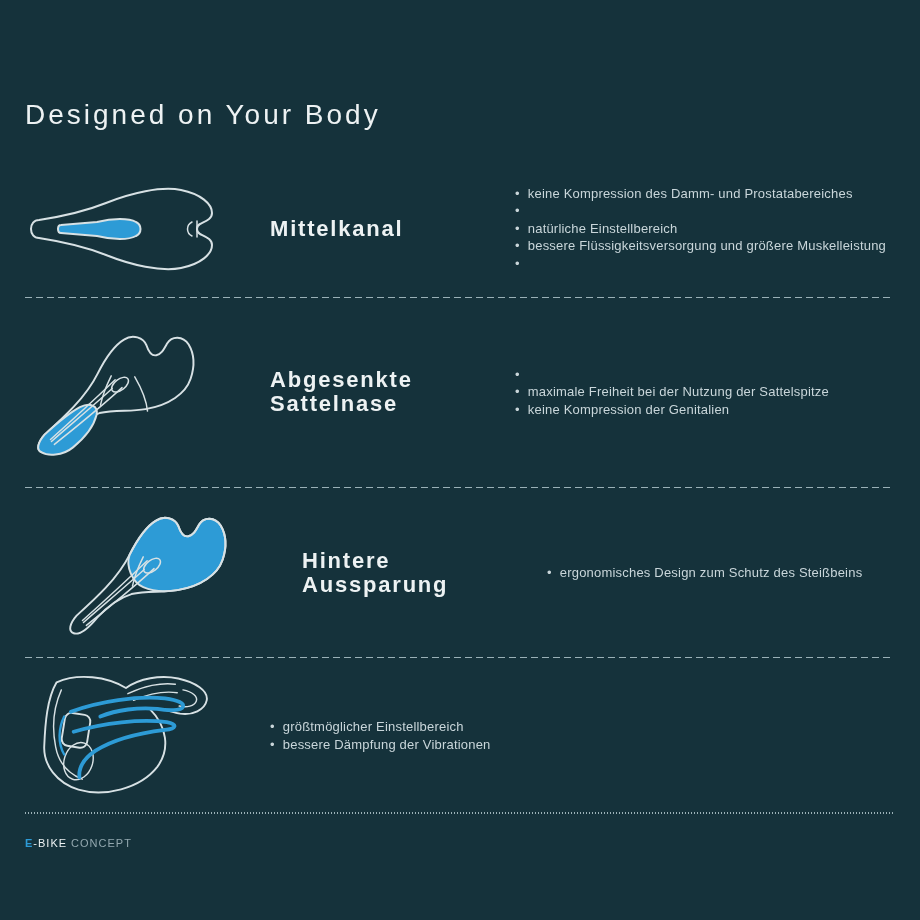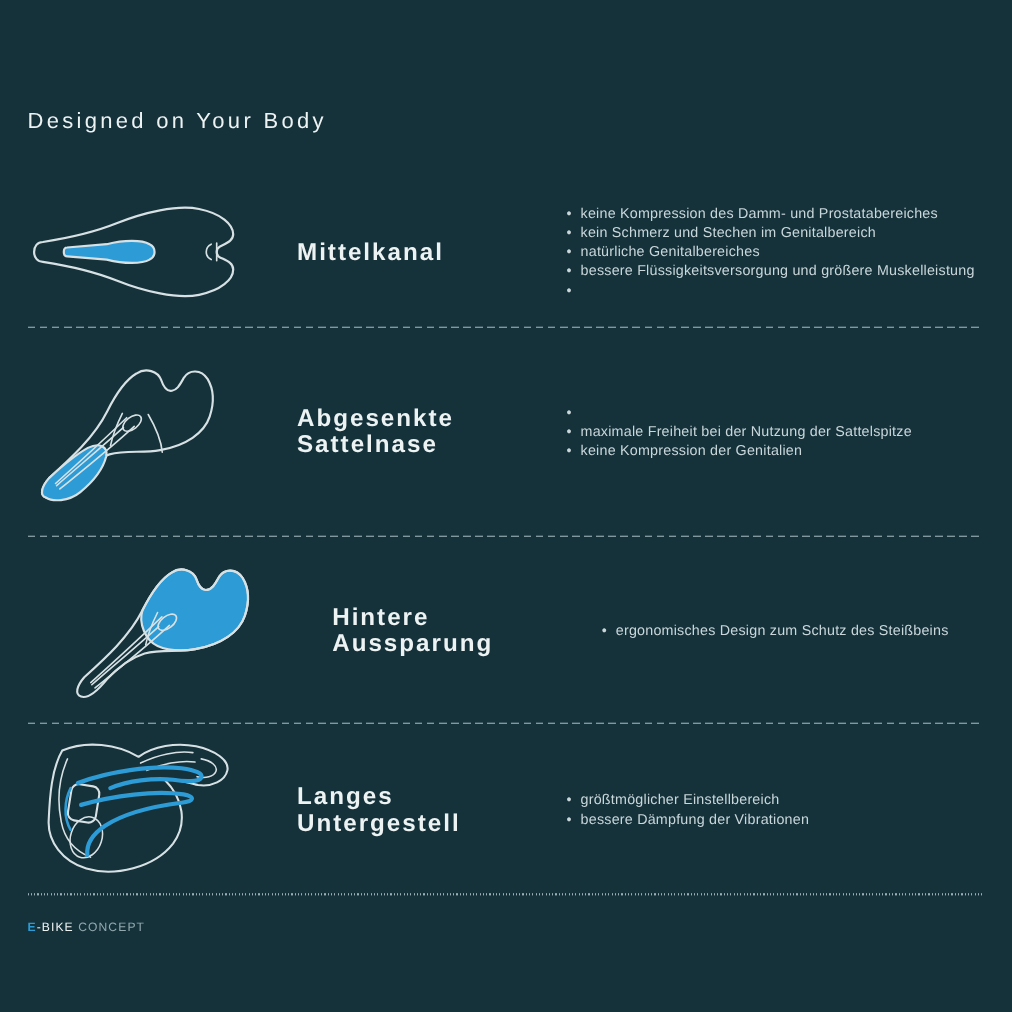--- a/index.html
+++ b/index.html
@@ -14,21 +14,21 @@
   html,body{width:920px;height:920px;}
   body{
     background:var(--bg);
     font-family:"Liberation Sans", sans-serif;
     position:relative;
     overflow:hidden;
     color:var(--text1);
   }
   .title{
     position:absolute;left:25px;top:99px;
-    font-size:20px;font-weight:400;letter-spacing:3px;
+    font-size:28px;font-weight:400;letter-spacing:3px;
     color:var(--text1);
   }
   .row{
     position:absolute;left:0;right:0;
     display:grid;
     grid-template-columns:245px 245px 1fr;
     padding:0 15px 0 25px;
     align-items:center;
   }
   .row-1{top:160px;height:137px;}
@@ -89,25 +89,24 @@
   <div class="label">
     <span>Mittelkanal</span>
   </div>
   <ul class="bullets">
     <li>
         <span class="dot">•</span>
         <span>keine Kompression des Damm- und Prostatabereiches</span>
       </li>
     <li>
         <span class="dot">•</span>
-        <span>kein Schmerz und Stechen im Genitalbereich</span>
-      </li>
-    <li>
-        <span class="dot">•</span>
-        <span>natürliche Genitalbereiches</span>
+      </li>
+    <li>
+        <span class="dot">•</span>
+        <span>natürliche Einstellbereich</span>
       </li>
     <li>
         <span class="dot">•</span>
         <span>bessere Flüssigkeitsversorgung und größere Muskelleistung</span>
       </li>
     <li>
         <span class="dot">•</span>
       </li>
   </ul>
 </section>
@@ -182,24 +181,20 @@
       <path class="ol-thin" d="M108,26 C124,18 143,14 158,16"></path>
       <path class="ol-thin" d="M114,33 C128,27 146,23 160,25"></path>
       <path class="ol-thin" d="M166,22 C176,24 182,29 180,34 C178,39 170,41 162,39"></path>
       <rect class="ol" x="40" y="47" width="27" height="35" rx="7" transform="rotate(9 53 64)"></rect>
       <ellipse class="ol-thin" cx="56" cy="97" rx="15" ry="20" transform="rotate(18 56 97)"></ellipse>
       <path class="rail" d="M48,45 C78,34 118,28 147,31 C161,33 168,36 166,40 C164,44 151,44 139,42 C120,40 96,43 79,50"></path>
       <path class="rail" d="M51,66 C82,57 122,52 149,56 C161,58 159,63 147,64 C123,67 94,73 74,86 C62,94 56,104 57,114"></path>
       <path class="rail-thin" d="M41,50 C35,62 34,78 41,90"></path>
     </svg>
   </div>
-  <div class="label">
-    <span>Langes</span>
-    <span>Untergestell</span>
-  </div>
   <ul class="bullets">
     <li>
         <span class="dot">•</span>
         <span>größtmöglicher Einstellbereich</span>
       </li>
     <li>
         <span class="dot">•</span>
         <span>bessere Dämpfung der Vibrationen</span>
       </li>
   </ul>

